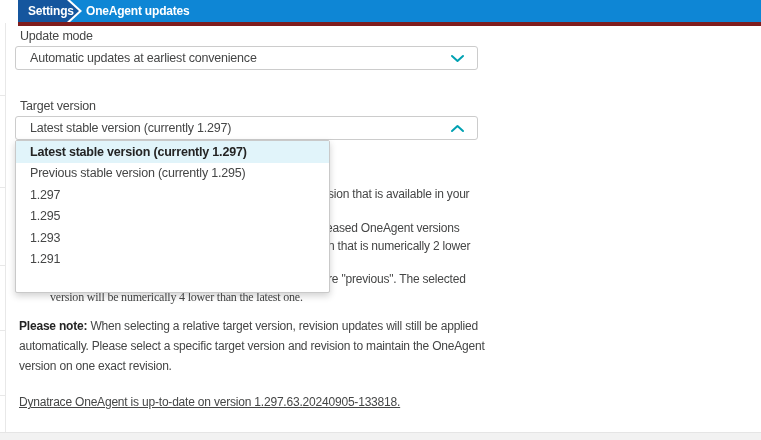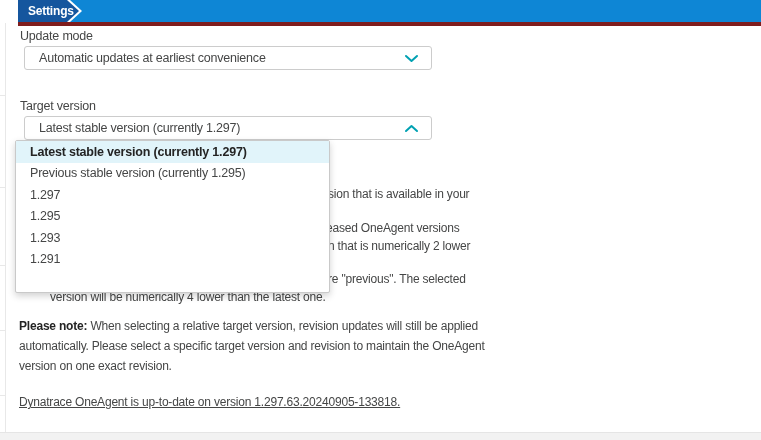--- a/index.html
+++ b/index.html
@@ -18,23 +18,23 @@
   .bc-seg1 span{display:block;padding-left:10px;line-height:22px;font-weight:bold;
     color:var(--breadcrumb-text);font-size:12px;}
   .bc-current{position:absolute;left:68px;top:0;line-height:22px;font-weight:bold;
     color:var(--breadcrumb-text);font-size:12px;}
   
   .rail{position:absolute;left:0;top:23px;bottom:0;width:5px;background:#ffffff;
     border-right:1px solid #e8e8e8;z-index:4;}
   .rail i{position:absolute;left:0;width:5px;height:1px;background:#e8e8e8;display:block;}
   
   .field-label{position:absolute;left:20px;color:var(--text);font-size:12.5px;z-index:1;}
-  .select{position:absolute;left:15px;width:408px;height:24px;box-sizing:border-box;
+  .select{position:absolute;left:15px;width:463px;height:24px;box-sizing:border-box;
     background:#ffffff;border:1px solid var(--border);border-radius:3px;z-index:3;
-    display:flex;align-items:center;cursor:pointer;margin-left:9px;}
+    display:flex;align-items:center;cursor:pointer;}
   .select-value{padding-left:14px;font-size:12.5px;color:var(--text);flex:1;
     white-space:nowrap;overflow:hidden;}
   .chev{margin-right:12px;display:flex;align-items:center;}
   
   .panel{position:absolute;left:15px;top:140px;width:315px;height:153px;box-sizing:border-box;
     background:#ffffff;border:1px solid #c9c9c9;border-radius:2px;z-index:6;
     box-shadow:0 3px 7px rgba(0,0,0,0.18);overflow:hidden;}
   .opt{height:21.5px;display:flex;align-items:center;cursor:pointer;}
   .opt .opt-label{padding-left:14px;font-size:12.5px;color:var(--text);white-space:nowrap;}
   .opt.selected{background:var(--option-highlight);}
@@ -52,20 +52,21 @@
 </head>
 <body>
 
 <div id="app">
 
   <div class="breadcrumb">
     <div class="bc-outline"></div>
     <div class="bc-seg1">
       <span>Settings</span>
     </div>
+    <span class="bc-current">OneAgent updates</span>
   </div>
 
   <div class="rail">
     <i style="top:72px"></i>
     <i style="top:164px"></i>
     <i style="top:242px"></i>
     <i style="top:307px"></i>
     <i style="top:372px"></i>
   </div>
 
@@ -100,21 +101,21 @@
       </div>
 
       <div class="frag" style="left: 328px; top: 239px;">
         <span>n that is numerically 2 lower</span>
       </div>
 
       <div class="frag" style="left: 328px; top: 272px;">
         <span>re "previous". The selected</span>
       </div>
 
-      <div class="frag" style="left: 50px; top: 290px;">
+      <div class="frag" style="left: 50px; top: 290px; font-family: Liberation Serif, serif;">
         <span>version will be numerically 4 lower than the latest one.</span>
       </div>
     </div>
 
   <div class="panel">
 
       <div class="opt selected">
         <span class="opt-label">Latest stable version (currently 1.297)</span>
       </div>
 

